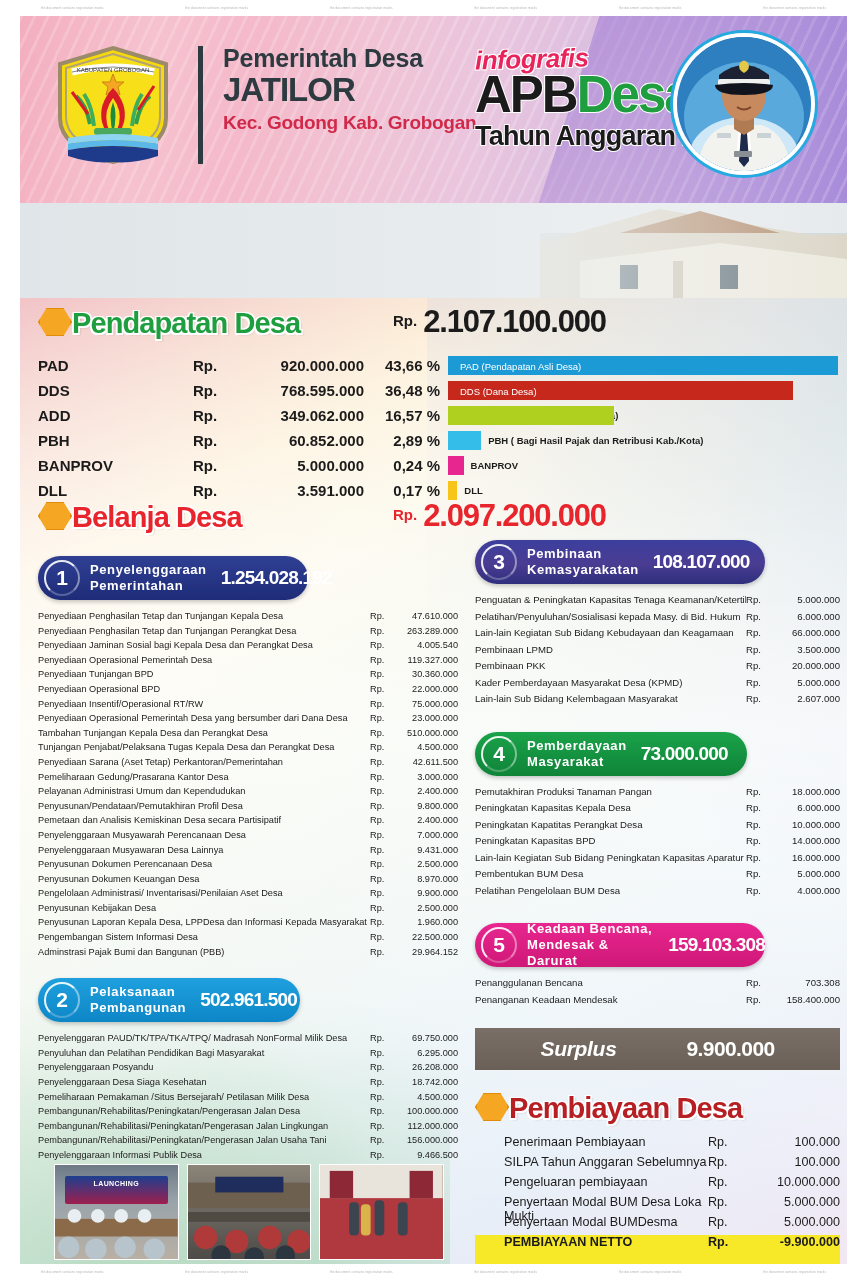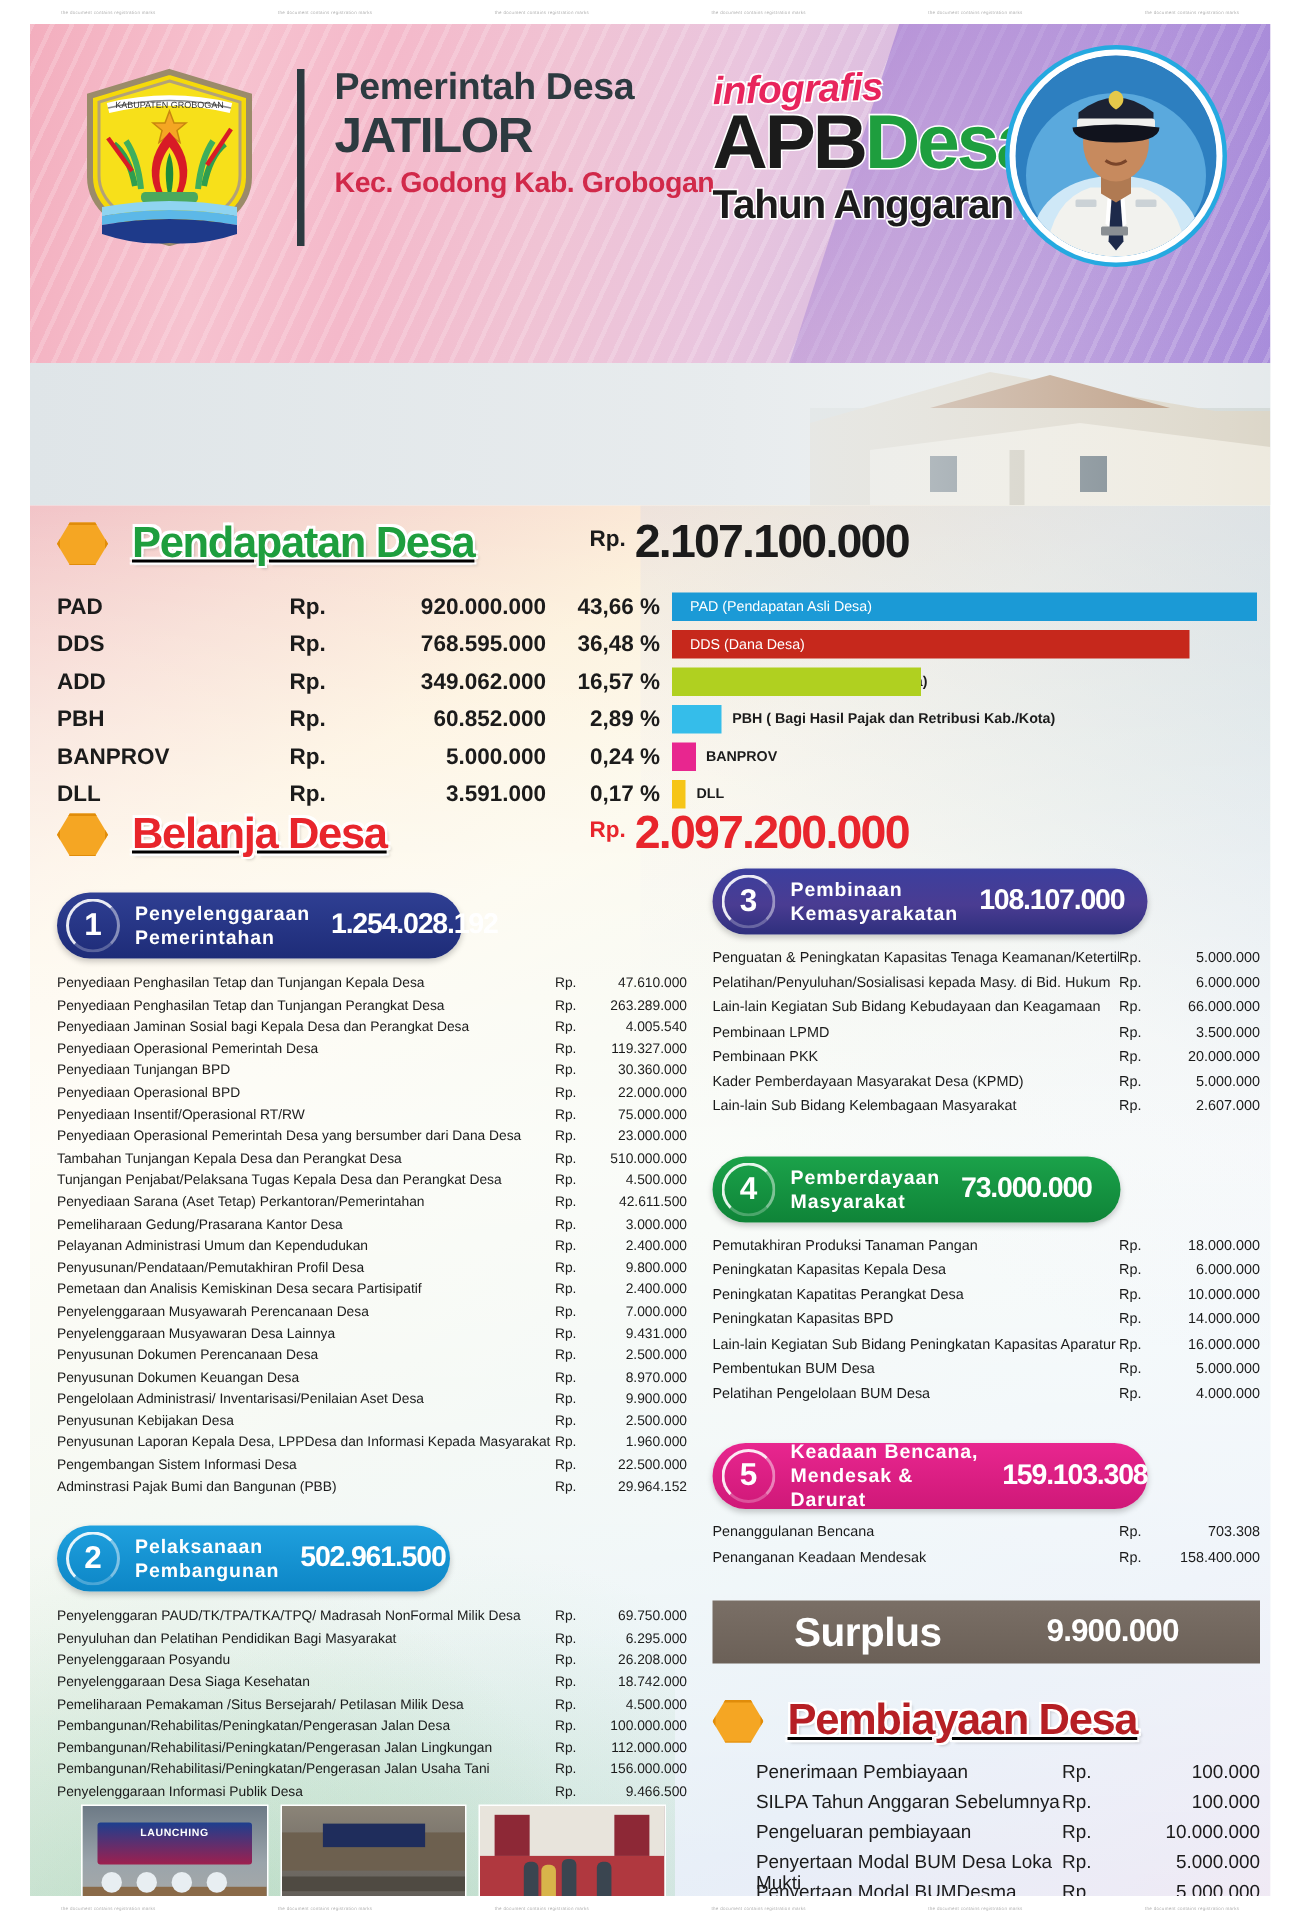--- a/index.html
+++ b/index.html
@@ -36,21 +36,21 @@
     position: absolute;
     left: 20px; top: 16px;
     width: 827px; height: 1248px;
     overflow: hidden;
     background: #ffffff;
   }
 
   
   .header {
     position: relative;
-    height: 226px;
+    height: 187px;
     background:
       linear-gradient(100deg,
         #f3aebe 0%, #f6c2cf 16%, #f4b9ca 28%,
         #f0c3d4 42%, #e9c5de 56%, #d9bde0 70%,
         #c3a8e0 84%, #a88ddb 100%);
     overflow: hidden;
   }
   .header:before {
     content: "";
     position: absolute; inset: 0;
@@ -159,21 +159,21 @@
       linear-gradient(180deg, transparent 30%, rgba(160,210,170,.22) 100%);
     pointer-events: none;
   }
   .sky-tint {
     position: absolute; right: 0; top: 0; width: 420px; height: 560px;
     background: linear-gradient(210deg, rgba(178,196,235,.38) 0%, rgba(230,226,244,.12) 50%, transparent 78%);
     pointer-events: none;
   }
 
   
-  .sec-head { display: flex; align-items: center; gap: 16px; text-decoration: underline; }
+  .sec-head { display: flex; align-items: flex-start; gap: 0; }
   .hexagon {
     width: 34px; height: 30px; flex: none; position: relative;
   }
   .hex-shape {
     width: 100%; height: 100%;
     background: #f5a623;
     border: 2px solid #e08c0a;
     clip-path: polygon(25% 3%, 75% 3%, 100% 50%, 75% 97%, 25% 97%, 0% 50%);
   }
   .sec-title {
@@ -283,21 +283,21 @@
   .items.right-col .item-rp { width: 28px; }
   .items.right-col .item-amt { width: 66px; }
 
   
   .surplus {
     display: flex; align-items: center; justify-content: center; gap: 70px;
     height: 42px; margin-top: 18px;
     background: linear-gradient(180deg,#7a6f66 0%, #6b6057 100%);
     color: #ffffff;
   }
-  .surplus-label { font-size: 27px; font-weight: bold; letter-spacing: -.3px; }
+  .surplus-label { font-size: 21px; font-weight: bold; letter-spacing: -.3px; font-style: italic; }
   .surplus-amt { font-size: 21px; font-weight: bold; letter-spacing: -.6px; }
 
   
   .pembiayaan { margin-top: 22px; }
   .pb-rows { margin-top: 10px; }
   .pb-row {
     display: flex; align-items: baseline;
     font-size: 12.6px; color: #1b1b1b; height: 20px;
   }
   .pb-name { flex: 1; margin-left: 29px; }

